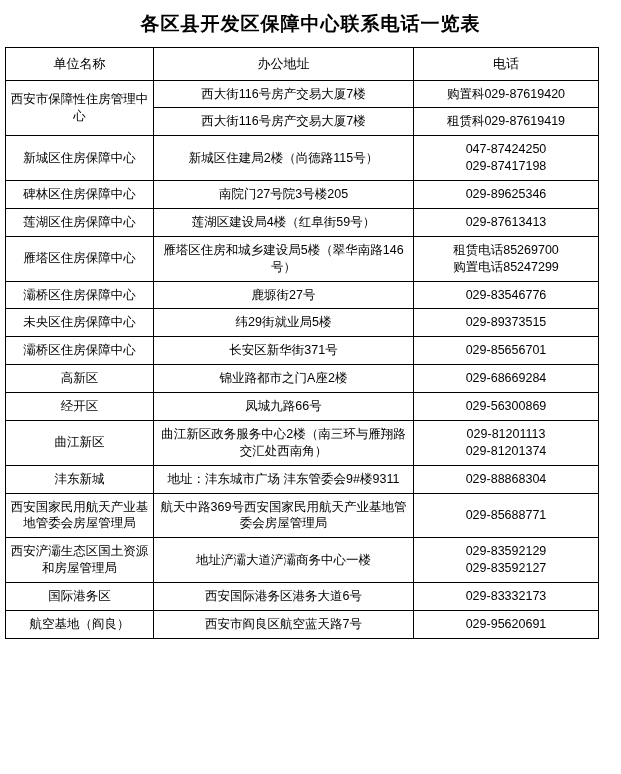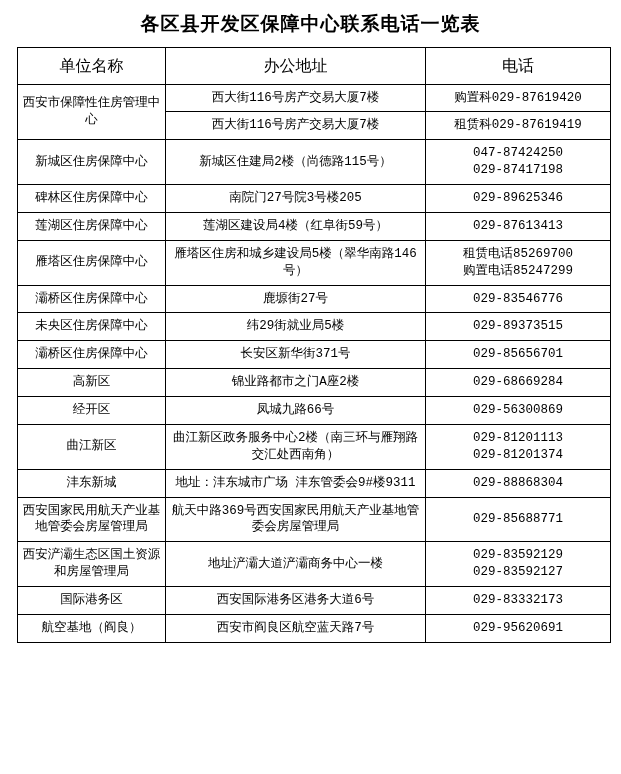--- a/index.html
+++ b/index.html
@@ -11,21 +11,21 @@
     width: 621px;
     height: 774px;
     font-family: "Liberation Sans", sans-serif;
     color: #000000;
     overflow: hidden;
   }
   .page {
     width: 621px;
     height: 598px;
     box-sizing: border-box;
-    padding: 0 17px;
+    padding: 0 5px;
     position: relative;
   }
   .doc-title {
     text-align: center;
     font-size: 19px;
     font-weight: bold;
     letter-spacing: 1px;
     padding: 11px 0 10px 0;
     color: #000;
   }
@@ -38,27 +38,27 @@
   table.contact-table td {
     border: 1px solid #000;
     text-align: center;
     vertical-align: middle;
     font-size: 12.5px;
     line-height: 1.35;
     padding: 5px 3px;
     word-break: break-all;
   }
   table.contact-table tr.head td {
-    font-size: 16px;
+    font-size: 13px;
     padding: 7px 3px;
   }
   .col-unit { width: 148px; }
   .col-addr { width: 260px; }
   .col-tel  { width: 185px; }
-  .cell-line { display: block; font-family: Liberation Mono, monospace; }
+  .cell-line { display: block; }
 </style>
 </head>
 <body>
 
 <div class="page">
   <div class="doc-title">各区县开发区保障中心联系电话一览表</div>
   <table class="contact-table">
     <colgroup>
       <col class="col-unit">
       <col class="col-addr">

